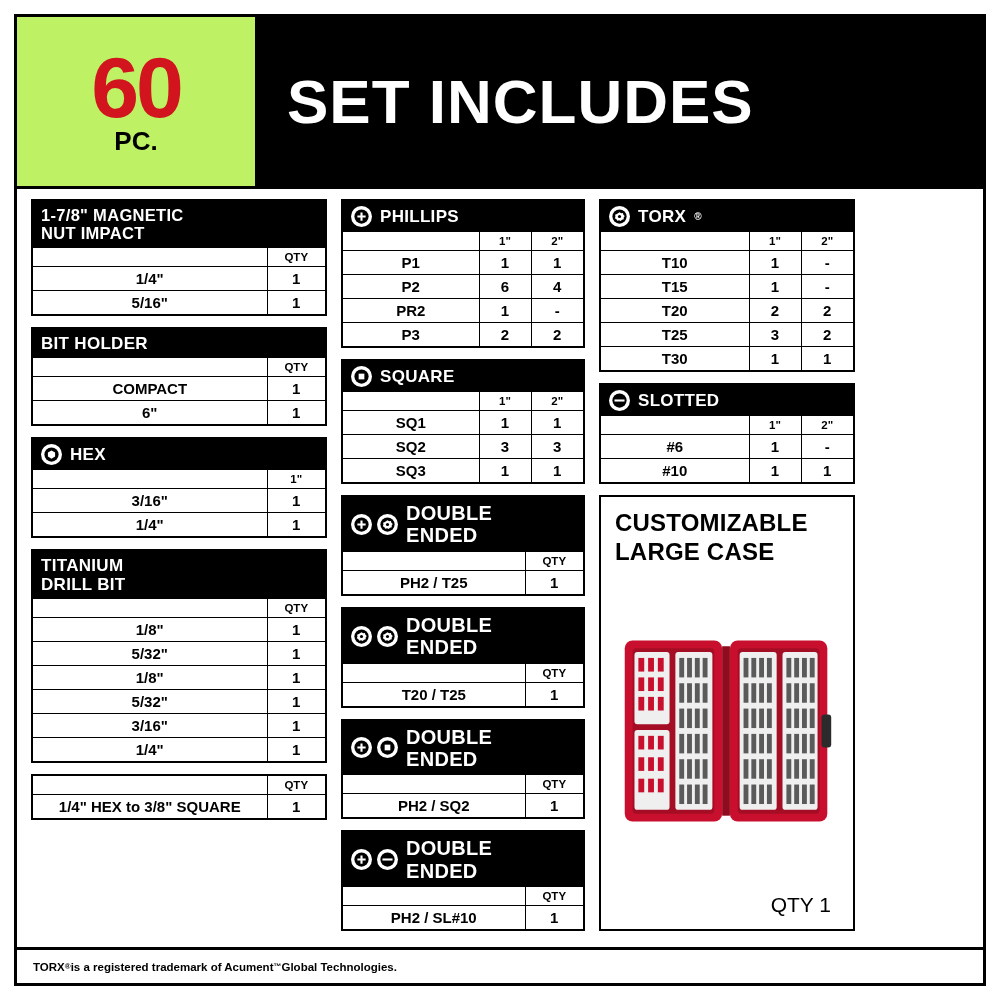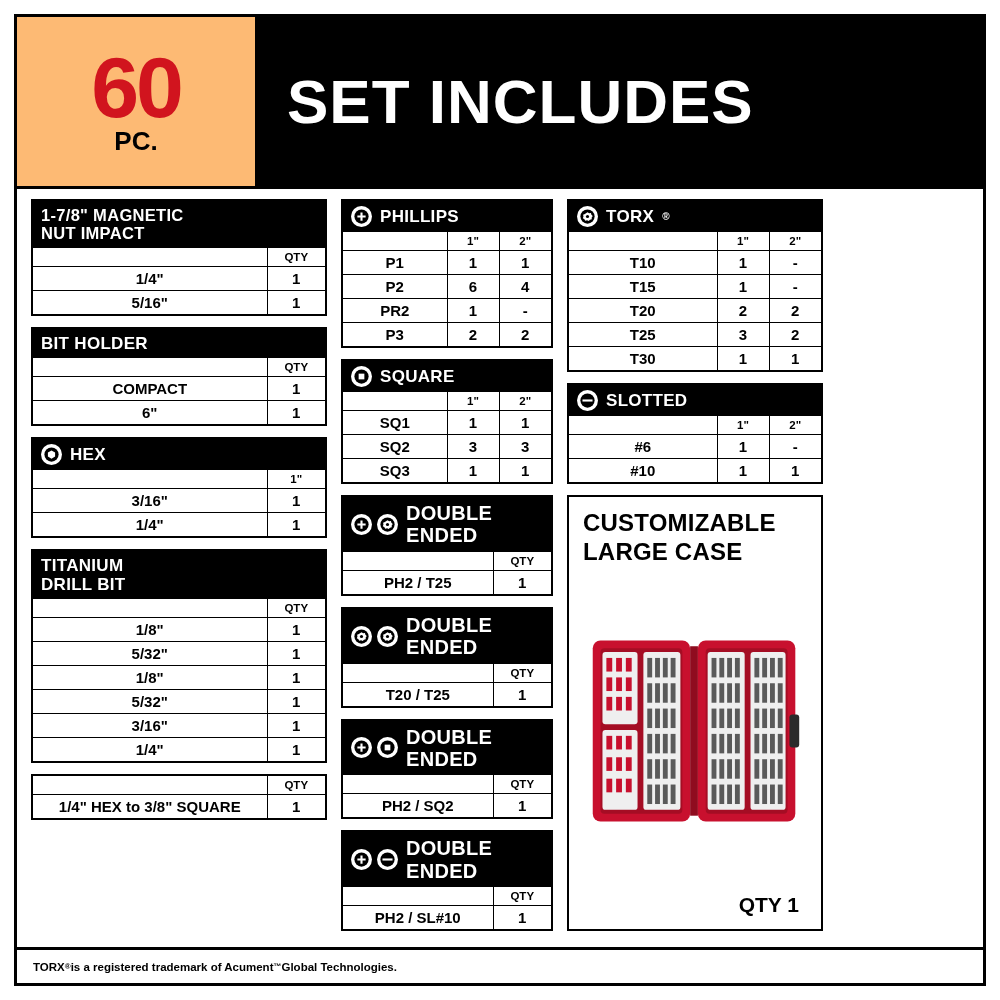--- a/index.html
+++ b/index.html
@@ -36,21 +36,21 @@
     height: 172px;
     border-bottom: 3px solid #000;
     box-sizing: border-box;
   }
   .pc-block {
     width: 238px;
     display: flex;
     flex-direction: column;
     align-items: center;
     justify-content: center;
-    background: #fdba74;
+    background: #bef264;
     box-sizing: border-box;
   }
   .pc-number {
     color: #d1141e;
     font-size: 86px;
     font-weight: bold;
     line-height: 0.9;
     letter-spacing: -3px;
   }
   .pc-label {
@@ -84,21 +84,21 @@
     box-sizing: border-box;
     gap: 14px;
     height: 742px;
   }
   .col {
     display: flex;
     flex-direction: column;
     gap: 11px;
   }
   .col1 { width: 296px; }
-  .col2 { width: 212px; }
+  .col2 { width: 244px; }
   .col3 { width: 256px; }
 
   
   .block {
     border: 2px solid #000;
     box-sizing: border-box;
   }
   .block-head {
     background: #000;
     color: #fff;
@@ -189,21 +189,21 @@
   }
   .case-art {
     flex: 1;
     display: flex;
     align-items: center;
     justify-content: center;
   }
   .case-qty {
     text-align: right;
     font-size: 21px;
-    font-weight: bold;
+    font-weight: normal;
     padding-right: 8px;
     padding-bottom: 2px;
   }
 
   
   .footer {
     position: absolute;
     left: 0;
     right: 0;
     bottom: 0;

